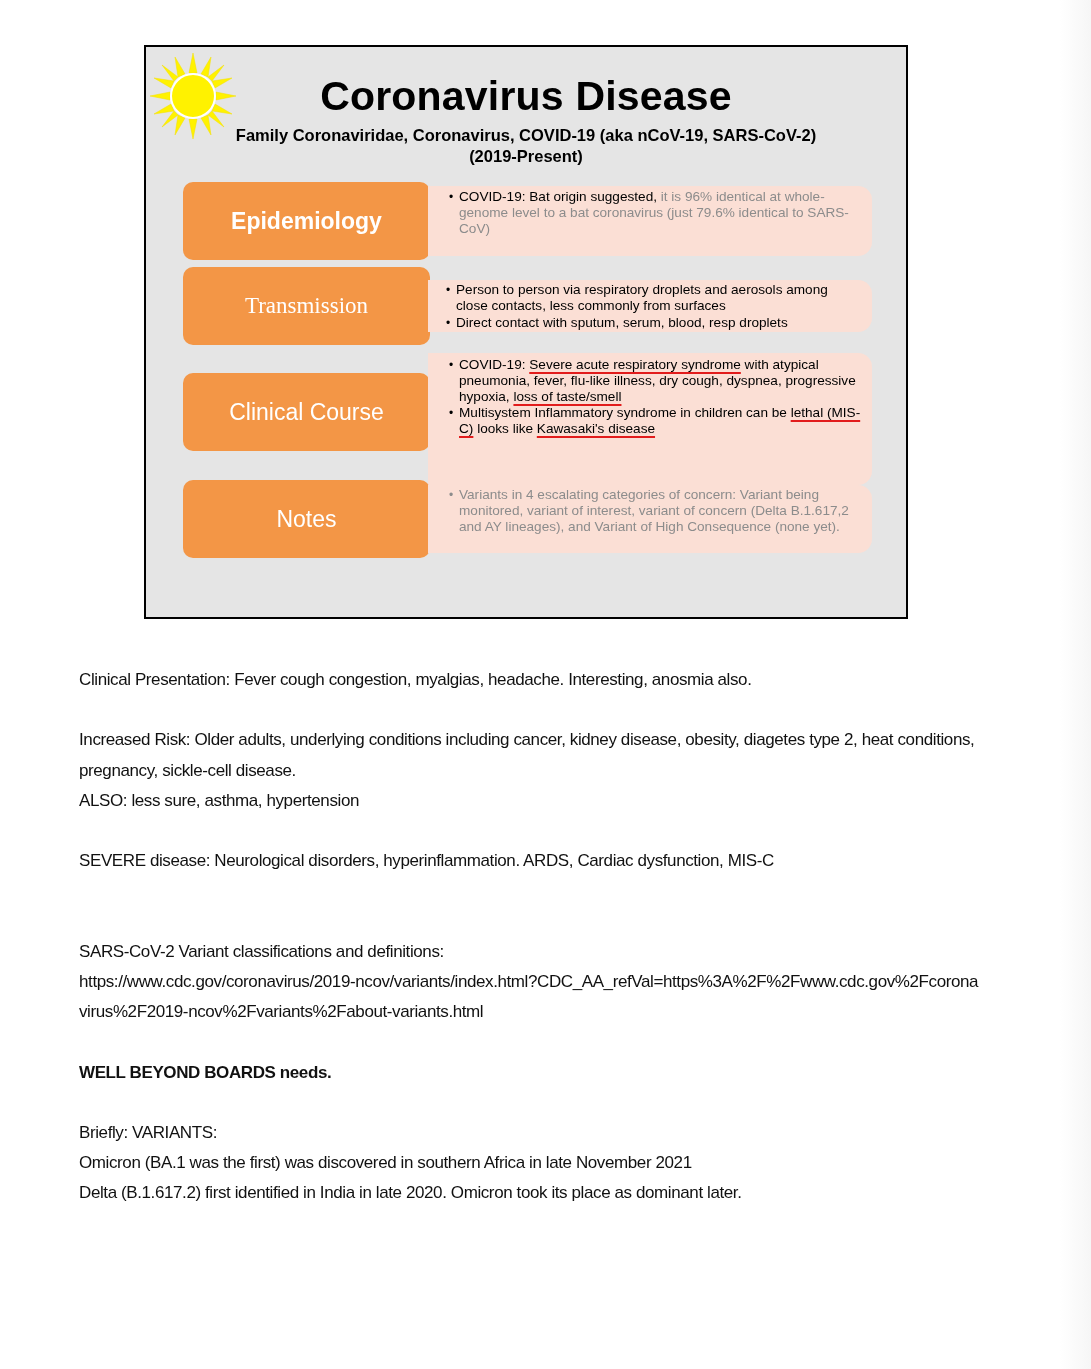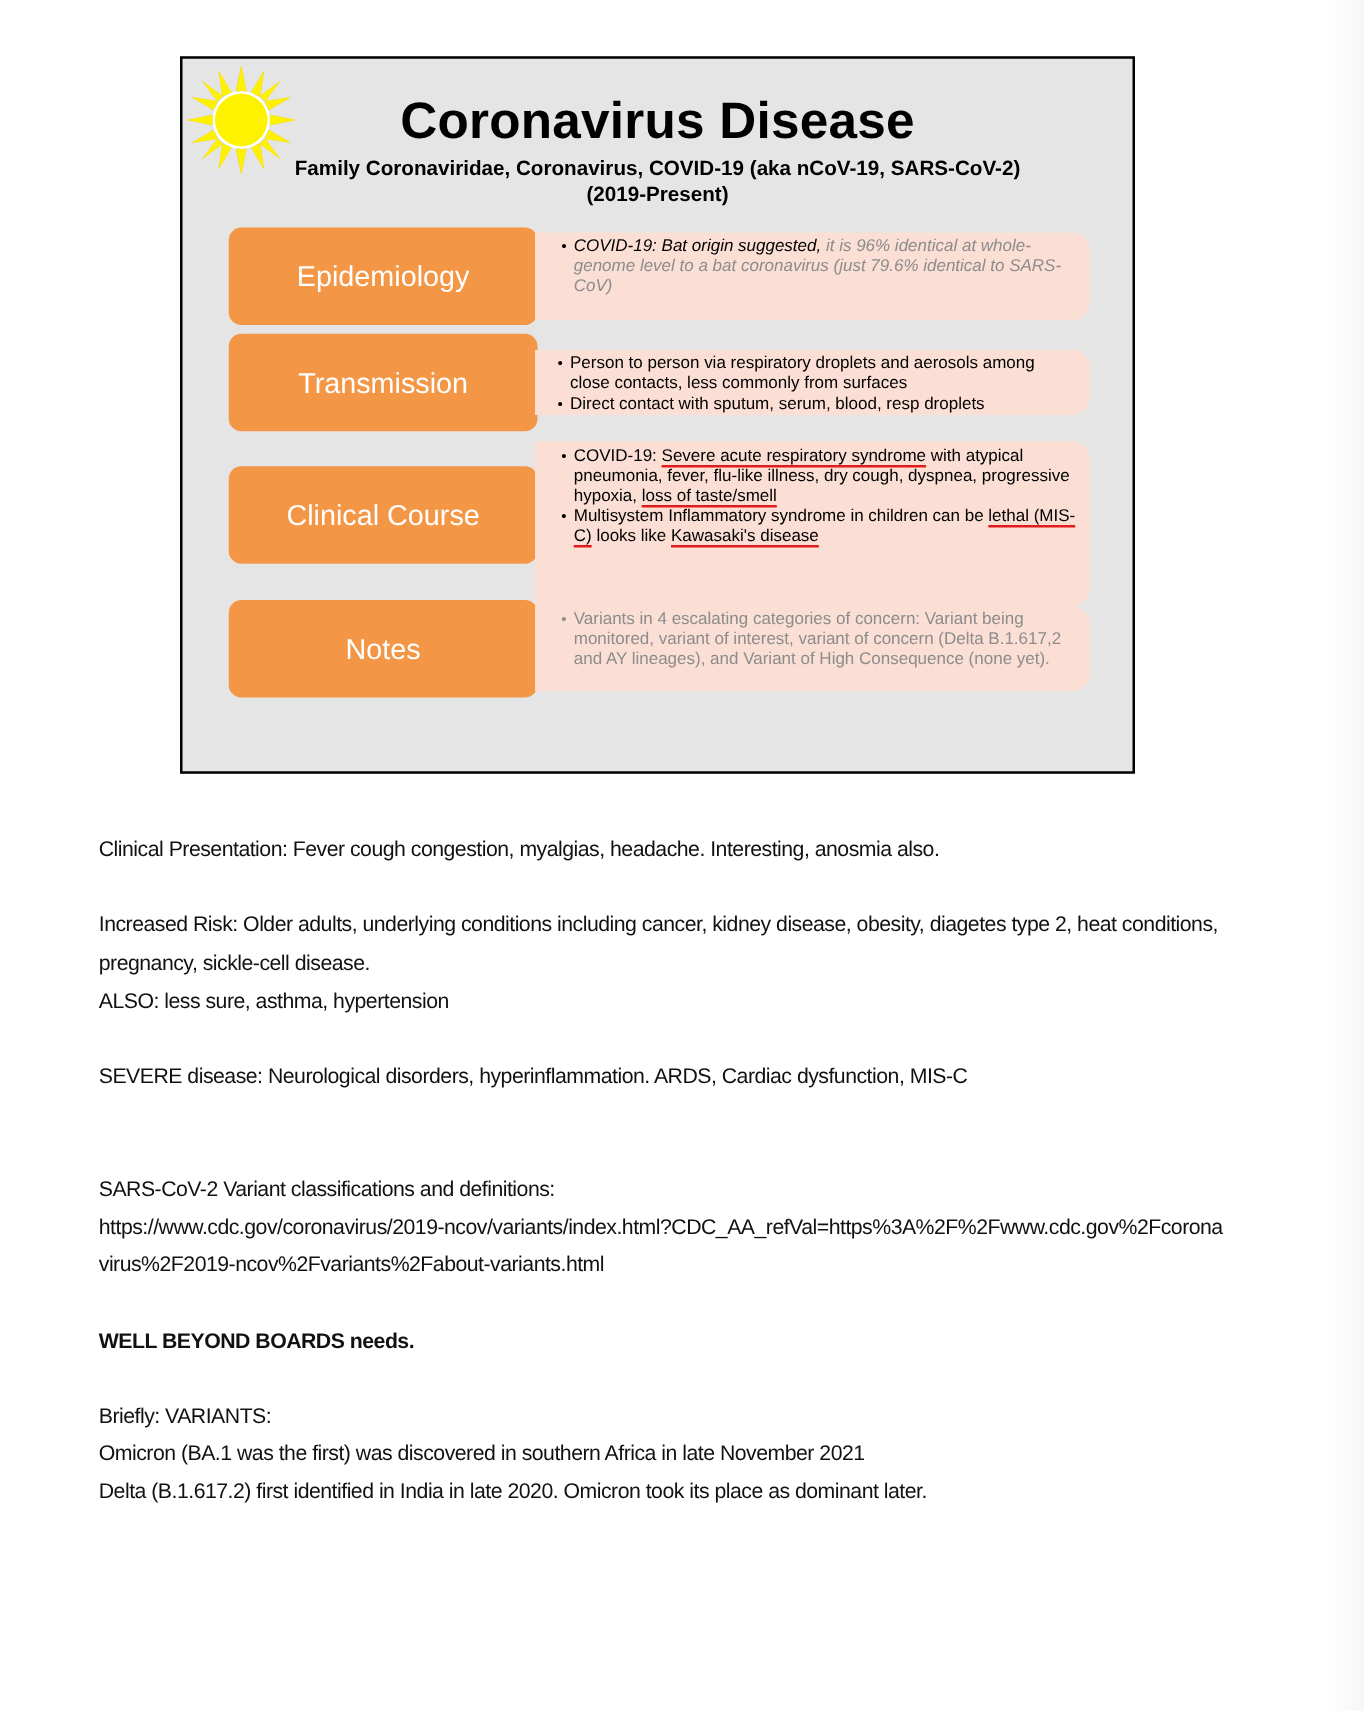--- a/index.html
+++ b/index.html
@@ -70,26 +70,26 @@
     </g>
     <circle cx="45" cy="45" r="22" fill="#fff200" stroke="#fff" stroke-width="2"></circle>
   </svg>
 
   <div class="slide-title">Coronavirus Disease</div>
   <div class="slide-subtitle">
     <div>Family Coronaviridae, Coronavirus, COVID-19 (aka nCoV-19, SARS-CoV-2)</div>
     <div>(2019-Present)</div>
   </div>
 
-  <div class="orange-box" style="top:135px;height:78px;">Epidemiology</div>
-  <div class="pink-box" style="top:139px;height:70px;padding-top:3px;font-style:italic;">
+  <div class="orange-box" style="top:135px;height:78px;font-weight:bold;">Epidemiology</div>
+  <div class="pink-box" style="top:139px;height:70px;padding-top:3px;">
     <div class="bul"><span>COVID-19: Bat origin suggested,</span><span class="grey"> it is 96% identical at whole-genome level to a bat coronavirus (just 79.6% identical to SARS-CoV)</span></div>
   </div>
 
-  <div class="orange-box" style="top:220px;height:78px;">Transmission</div>
+  <div class="orange-box" style="top:220px;height:78px;font-family:Liberation Serif, serif;">Transmission</div>
   <div class="pink-box" style="top:233px;height:52px;padding-top:2px;padding-left:21px;">
     <div class="bul">Person to person via respiratory droplets and aerosols among close contacts, less commonly from surfaces</div>
     <div class="bul" style="margin-top:1px;">Direct contact with sputum, serum, blood, resp droplets</div>
   </div>
 
   <div class="orange-box" style="top:326px;height:78px;">Clinical Course</div>
   <div class="pink-box" style="top:306px;height:132px;padding-top:4px;">
     <div class="bul"><span>COVID-19: </span><span class="ul">Severe acute respiratory syndrome</span><span> with atypical pneumonia, fever, flu-like illness, dry cough, dyspnea, progressive hypoxia, </span><span class="ul">loss of taste/smell</span></div>
     <div class="bul"><span>Multisystem Inflammatory syndrome in children can be </span><span class="ul">lethal (MIS-C)</span><span> looks like </span><span class="ul">Kawasaki's disease</span></div>
   </div>

